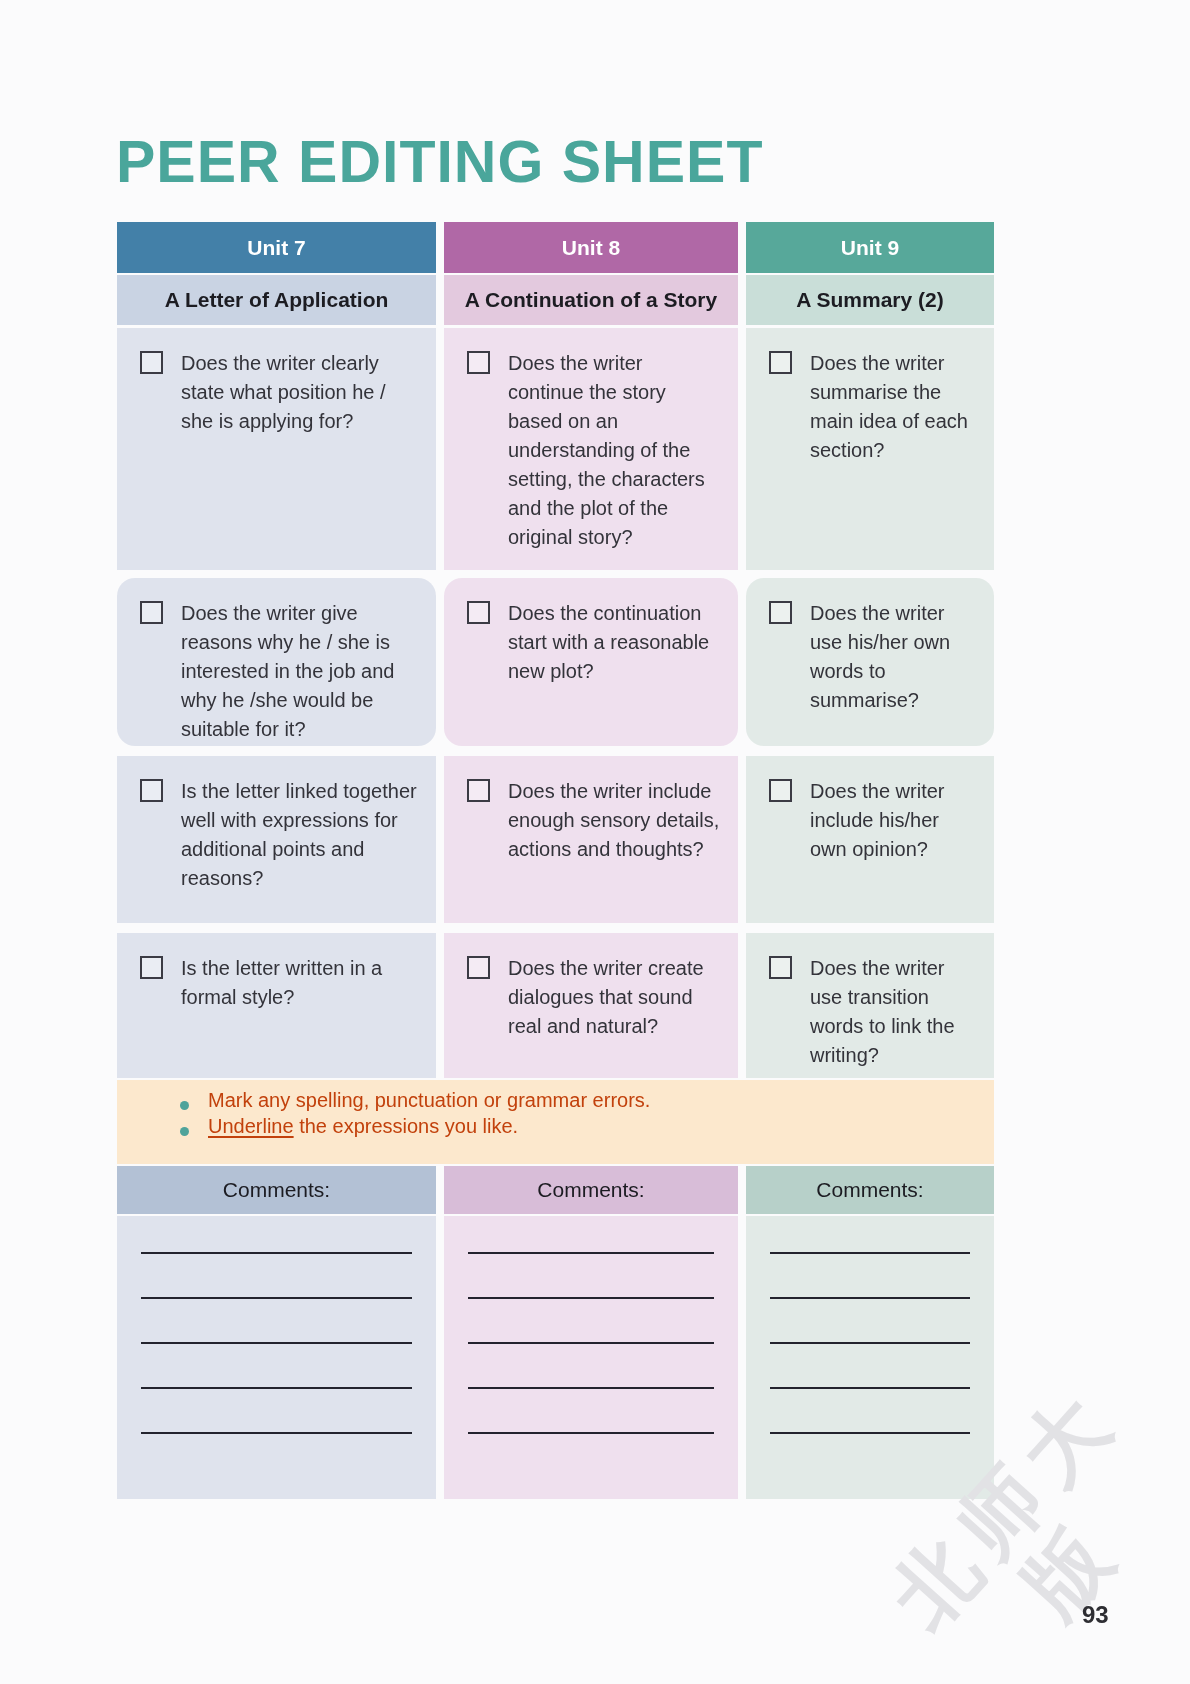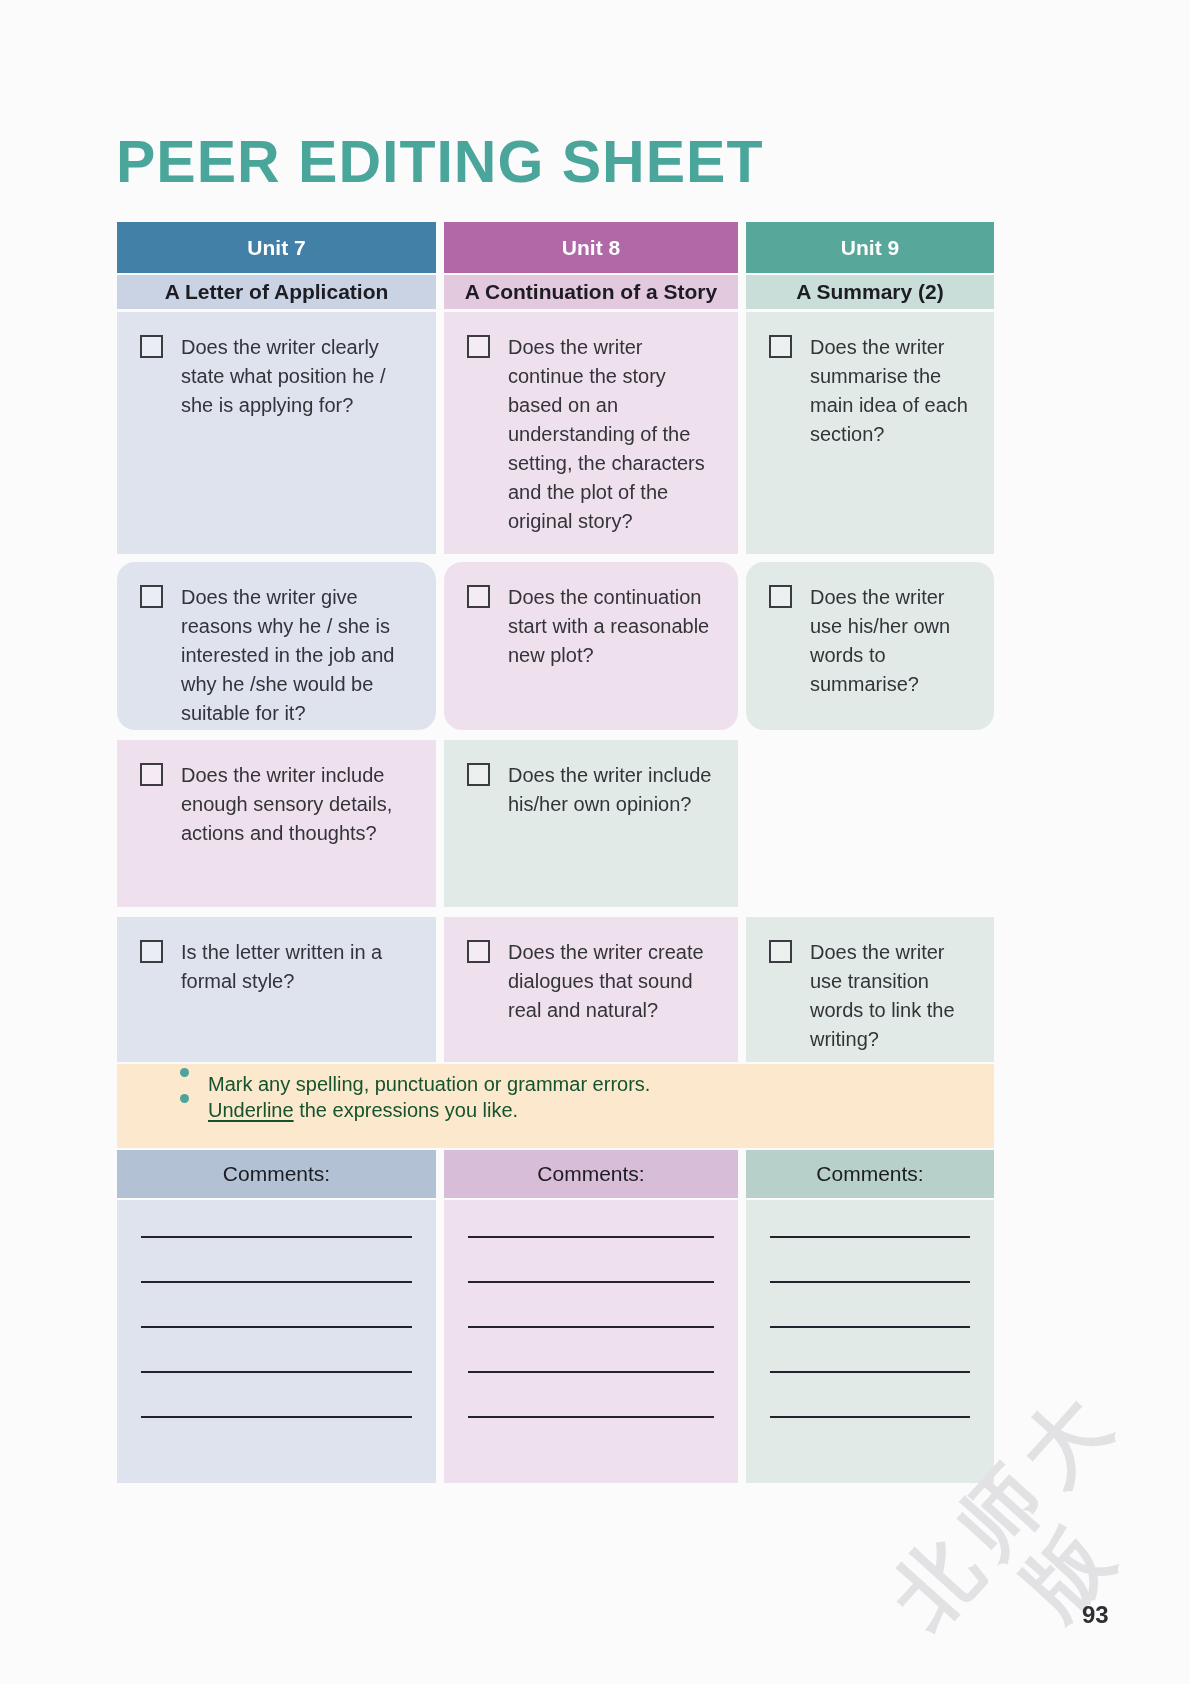--- a/index.html
+++ b/index.html
@@ -17,21 +17,21 @@
   .sheet { position:absolute; left:117px; top:222px; width:877px; }
   .band { display:grid; grid-template-columns:319px 294px 248px; column-gap:8px; }
 
   .unit-cell {
     height:51px; display:flex; align-items:center; justify-content:center;
     background:var(--header); color:var(--header-text);
     font-weight:bold; font-size:21px;
   }
   .band-topics { margin-top:2px; }
   .topic-cell {
-    height:34px; display:flex; align-items:center; justify-content:center;
+    height:50px; display:flex; align-items:center; justify-content:center;
     background:var(--subheader-bg); color:#1c1c22;
     font-weight:bold; font-size:21px;
   }
   .q-cell {
     background:var(--cell-bg);
     padding:21px 16px 4px 23px;
     display:flex; align-items:flex-start;
   }
   .band-q1 { margin-top:3px; } .band-q1 .q-cell { height:242px; }
   .band-q2 { margin-top:8px; } .band-q2 .q-cell { height:168px;border-radius:18px; }
@@ -39,21 +39,21 @@
   .band-q4 { margin-top:10px; } .band-q4 .q-cell { height:145px; }
   .cb {
     flex:0 0 auto; width:23px; height:23px; margin-top:2px;
     border:2px solid #3b3b44; background:rgba(255,255,255,0.35);
   }
   .q-text { margin-left:18px; font-size:20px; line-height:29px; color:#33333a; }
 
   .banner {
     margin-top:2px; height:84px; padding:7px 10px 0 63px;
   }
-  .note { display:flex; align-items:flex-start; font-size:20px; line-height:26px; color:#14532d; }
+  .note { display:flex; align-items:flex-end; font-size:20px; line-height:26px; color:#c2410c; }
   .dot {
     flex:0 0 auto; width:9px; height:9px; border-radius:50%;
     margin-right:19px; position:relative; top:-3px;
   }
   .u { text-decoration:underline; text-underline-offset:3px; }
 
   .band-chead { margin-top:2px; }
   .chead-cell {
     height:48px; display:flex; align-items:center; justify-content:center;
     background:var(--comments-header-bg); color:#1c1c22;
@@ -121,20 +121,24 @@
         <span class="cb"></span>
         <span class="q-text">Does the continuation start with a reasonable new plot?</span>
       </div>
       <div class="q-cell" style="--header: #57a89a; --header-text: #ffffff; --subheader-bg: #c9ded8; --cell-bg: #e2eae7; --comments-header-bg: #b7d0c9;">
         <span class="cb"></span>
         <span class="q-text">Does the writer use his/her own words to summarise?</span>
       </div>
     </div>
 
     <div class="band band-q band-q3">
+      <div class="q-cell" style="--header: #4380a8; --header-text: #ffffff; --subheader-bg: #c9d3e3; --cell-bg: #dfe3ed; --comments-header-bg: #b3c1d5;">
+        <span class="cb"></span>
+        <span class="q-text">Is the letter linked together well with expressions for additional points and reasons?</span>
+      </div>
       <div class="q-cell" style="--header: #b068a6; --header-text: #ffffff; --subheader-bg: #e3c9de; --cell-bg: #efe0ee; --comments-header-bg: #d8bdd8;">
         <span class="cb"></span>
         <span class="q-text">Does the writer include enough sensory details, actions and thoughts?</span>
       </div>
       <div class="q-cell" style="--header: #57a89a; --header-text: #ffffff; --subheader-bg: #c9ded8; --cell-bg: #e2eae7; --comments-header-bg: #b7d0c9;">
         <span class="cb"></span>
         <span class="q-text">Does the writer include his/her own opinion?</span>
       </div>
     </div>
 

